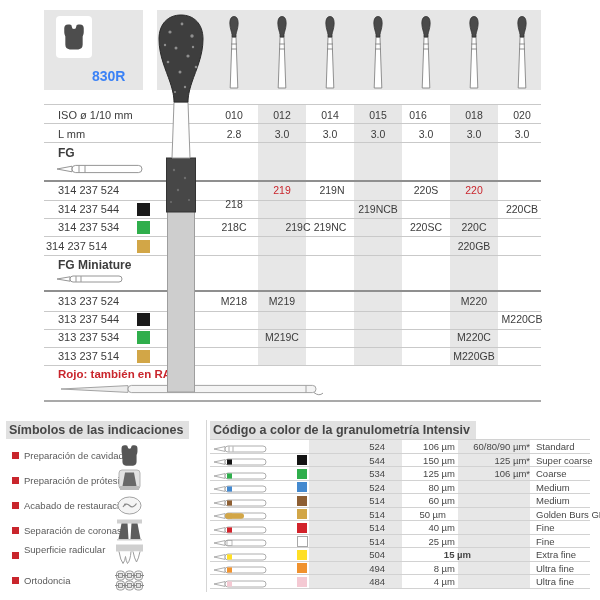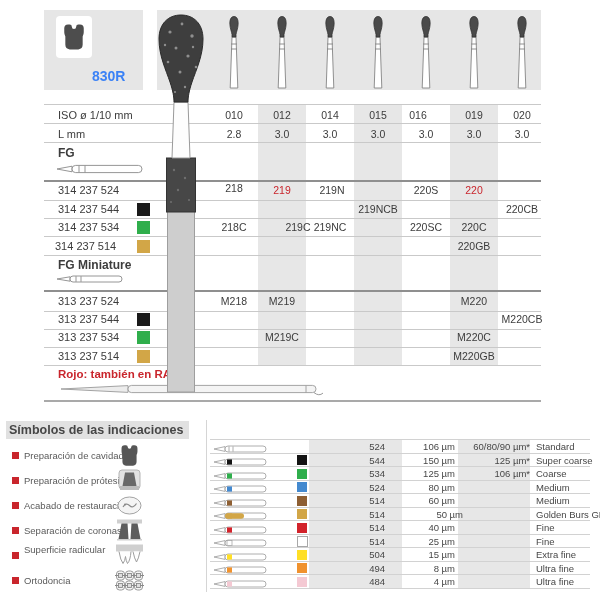--- a/index.html
+++ b/index.html
@@ -62,21 +62,21 @@
         <div class="abs hline med" style="top: 390px;"></div>
       </div>
 
     <div class="abs lbl" style="left:14px;top:99px;">ISO ø 1/10 mm</div>
     <div id="iso-cells">
         <div class="abs cell" style="left: 166px; top: 99px; width: 48px;">010</div>
         <div class="abs cell" style="left: 214px; top: 99px; width: 48px;">012</div>
         <div class="abs cell" style="left: 262px; top: 99px; width: 48px;">014</div>
         <div class="abs cell" style="left: 310px; top: 99px; width: 48px;">015</div>
         <div class="abs cell" style="left: 358px; top: 99px; width: 32px;">016</div>
-        <div class="abs cell" style="left: 406px; top: 99px; width: 48px;">019</div>
+        <div class="abs cell" style="left: 406px; top: 99px; width: 48px;">018</div>
         <div class="abs cell" style="left: 454px; top: 99px; width: 48px;">020</div>
       </div>
 
     <div class="abs lbl" style="left:14px;top:118px;">L mm</div>
     <div id="l-cells">
         <div class="abs cell" style="left: 166px; top: 118px; width: 48px;">2.8</div>
         <div class="abs cell" style="left: 214px; top: 118px; width: 48px;">3.0</div>
         <div class="abs cell" style="left: 262px; top: 118px; width: 48px;">3.0</div>
         <div class="abs cell" style="left: 310px; top: 118px; width: 48px;">3.0</div>
         <div class="abs cell" style="left: 358px; top: 118px; width: 48px;">3.0</div>
@@ -96,21 +96,21 @@
     <svg class="abs" style="left:10px;top:263px;" width="72" height="12" viewBox="0 0 72 12">
       <path d="M3 6 L16 3.8 L16 8.2 Z" fill="#fff" stroke="#8a8a8a" stroke-width="0.9"></path>
       <rect x="16" y="3" width="52" height="6" rx="3" fill="#fff" stroke="#8a8a8a" stroke-width="0.9"></rect>
       <line x1="22" y1="3.2" x2="22" y2="8.8" stroke="#8a8a8a" stroke-width="0.9"></line>
       <line x1="27" y1="3.2" x2="27" y2="8.8" stroke="#8a8a8a" stroke-width="0.9"></line>
     </svg>
 
     <div id="code-rows">
         <div class="abs" style="left: 0px; top: 172px; width: 497px; height: 18px;">
           <div class="abs lbl" style="left: 14px; top: 2px;">314 237 524</div>
-          <div class="abs cell" style="left: 166px; top: 0; width: 48px;">218</div>
+          <div class="abs cell" style="left: 166px; top: 16px; width: 48px;">218</div>
           <div class="abs cell" style="left: 214px; top: 2px; width: 48px; color: rgb(201, 37, 44);">219</div>
           <div class="abs cell" style="left: 262px; top: 2px; width: 52px;">219N</div>
           <div class="abs cell" style="left: 358px; top: 2px; width: 48px;">220S</div>
           <div class="abs cell" style="left: 406px; top: 2px; width: 48px; color: rgb(201, 37, 44);">220</div>
         </div>
         <div class="abs" style="left: 0px; top: 191px; width: 497px; height: 18px;">
           <div class="abs lbl" style="left: 14px; top: 2px;">314 237 544</div>
           <div class="abs sq" style="left: 93px; top: 2px; background: rgb(26, 26, 26);"></div>
           <div class="abs cell" style="left: 310px; top: 2px; width: 48px;">219NCB</div>
           <div class="abs cell" style="left: 454px; top: 2px; width: 48px;">220CB</div>
@@ -118,21 +118,21 @@
         <div class="abs" style="left: 0px; top: 209px; width: 497px; height: 18px;">
           <div class="abs lbl" style="left: 14px; top: 2px;">314 237 534</div>
           <div class="abs sq" style="left: 93px; top: 2px; background: rgb(47, 174, 76);"></div>
           <div class="abs cell" style="left: 166px; top: 2px; width: 48px;">218C</div>
           <div class="abs cell" style="left: 214px; top: 2px; width: 48px; margin-left: 16px;">219C</div>
           <div class="abs cell" style="left: 262px; top: 2px; width: 48px;">219NC</div>
           <div class="abs cell" style="left: 358px; top: 2px; width: 48px;">220SC</div>
           <div class="abs cell" style="left: 406px; top: 2px; width: 48px;">220C</div>
         </div>
         <div class="abs" style="left: 0px; top: 228px; width: 497px; height: 18px;">
-          <div class="abs lbl" style="left: 11px; top: 2px;">314 237 514</div>
+          <div class="abs lbl" style="left: 2px; top: 2px;">314 237 514</div>
           <div class="abs sq" style="left: 93px; top: 2px; background: rgb(210, 166, 71);"></div>
           <div class="abs cell" style="left: 406px; top: 2px; width: 48px;">220GB</div>
         </div>
         <div class="abs" style="left: 0px; top: 283px; width: 497px; height: 18px;">
           <div class="abs lbl" style="left: 14px; top: 2px;">313 237 524</div>
           <div class="abs cell" style="left: 166px; top: 2px; width: 48px;">M218</div>
           <div class="abs cell" style="left: 214px; top: 2px; width: 48px;">M219</div>
           <div class="abs cell" style="left: 406px; top: 2px; width: 48px;">M220</div>
         </div>
         <div class="abs" style="left: 0px; top: 301px; width: 497px; height: 18px;">
@@ -305,20 +305,21 @@
                 <rect x="21.5" y="14.5" width="4" height="4"></rect>
       </g>
     </svg></div>
         </div>
       </div>
   </div>
 
   <div class="abs" style="left:206px;top:420px;width:1px;height:172px;background:#d5d5d5;"></div>
 
   <div id="gran-section" class="abs" style="left:210px;top:420px;width:386px;height:178px;">
+    <div class="section-heading" style="display:inline-block;">Código a color de la granulometría Intensiv</div>
     <div id="gran-table" class="abs" style="left:0;top:19px;width:380px;height:150px;border-top:1px solid #d2d2d2;">
       <div class="abs" style="left:99px;top:0;width:93px;height:149px;background:#e7e7e7;"></div>
       <div class="abs" style="left:248px;top:0;width:72px;height:149px;background:#e7e7e7;"></div>
       <div id="gran-rows">
           <div class="abs" style="left: 0px; top: 0px; width: 380px; height: 13.5px;">
             <div class="abs rowline" style="left: 0px; top: 12.9px; width: 380px;"></div>
             <div class="abs" style="left: 2px; top: 0.5px; width: 56px; height: 12px;"><svg width="56" height="12" viewBox="0 0 56 12">
       <path d="M2 6 L13 3.6 L13 8.4 Z" fill="#fff" stroke="#9a9a9a" stroke-width="0.8"></path>
       <rect x="13" y="3" width="41" height="6" rx="3" fill="#fff" stroke="#9a9a9a" stroke-width="0.8"></rect>
       <line x1="17" y1="3.4" x2="17" y2="8.6" stroke="#9a9a9a" stroke-width="0.8"></line>
@@ -382,21 +383,21 @@
           <div class="abs" style="left: 0px; top: 67.5px; width: 380px; height: 13.5px;">
             <div class="abs rowline" style="left: 0px; top: 12.9px; width: 380px;"></div>
             <div class="abs" style="left: 2px; top: 0.5px; width: 56px; height: 12px;"><svg width="56" height="12" viewBox="0 0 56 12">
       <path d="M2 6 L13 3.6 L13 8.4 Z" fill="#fff" stroke="#9a9a9a" stroke-width="0.8"></path>
       <rect x="13" y="3" width="41" height="6" rx="3" fill="#fff" stroke="#9a9a9a" stroke-width="0.8"></rect>
       <rect x="13" y="3.2" width="19" height="5.6" rx="2.8" fill="#d2a647"></rect>
                 <rect x="15" y="3.4" width="5" height="5.2" fill="#d2a647" stroke="none" stroke-width="0.7"></rect>
               </svg></div>
             <div class="abs" style="left: 87px; top: 1.5px; width: 10px; height: 10px; background: rgb(210, 166, 71);"></div>
             <div class="abs gran-cell right" style="left: 120px; top: 1px; width: 55px;">514</div>
-            <div class="abs gran-cell right" style="left: 188px; top: 1px; width: 65px;">50 µm</div>
+            <div class="abs gran-cell right" style="left: 171px; top: 1px; width: 65px;">50 µm</div>
             <div class="abs gran-cell" style="left: 326px; top: 1px; width: 54px;">Golden Burs GB</div>
           </div>
           <div class="abs" style="left: 0px; top: 81px; width: 380px; height: 13.5px;">
             <div class="abs rowline" style="left: 0px; top: 12.9px; width: 380px;"></div>
             <div class="abs" style="left: 2px; top: 0.5px; width: 56px; height: 12px;"><svg width="56" height="12" viewBox="0 0 56 12">
       <path d="M2 6 L13 3.6 L13 8.4 Z" fill="#fff" stroke="#9a9a9a" stroke-width="0.8"></path>
       <rect x="13" y="3" width="41" height="6" rx="3" fill="#fff" stroke="#9a9a9a" stroke-width="0.8"></rect>
       <rect x="15" y="3.4" width="5" height="5.2" fill="#d2232b" stroke="none" stroke-width="0.7"></rect>
               </svg></div>
             <div class="abs" style="left: 87px; top: 1.5px; width: 10px; height: 10px; background: rgb(210, 35, 43);"></div>
@@ -418,21 +419,21 @@
           </div>
           <div class="abs" style="left: 0px; top: 108px; width: 380px; height: 13.5px;">
             <div class="abs rowline" style="left: 0px; top: 12.9px; width: 380px;"></div>
             <div class="abs" style="left: 2px; top: 0.5px; width: 56px; height: 12px;"><svg width="56" height="12" viewBox="0 0 56 12">
       <path d="M2 6 L13 3.6 L13 8.4 Z" fill="#fff" stroke="#9a9a9a" stroke-width="0.8"></path>
       <rect x="13" y="3" width="41" height="6" rx="3" fill="#fff" stroke="#9a9a9a" stroke-width="0.8"></rect>
       <rect x="15" y="3.4" width="5" height="5.2" fill="#ffdf26" stroke="none" stroke-width="0.7"></rect>
               </svg></div>
             <div class="abs" style="left: 87px; top: 1.5px; width: 10px; height: 10px; background: rgb(255, 223, 38);"></div>
             <div class="abs gran-cell right" style="left: 120px; top: 1px; width: 55px;">504</div>
-            <div class="abs gran-cell right" style="left: 180px; top: 1px; width: 65px;">15 µm</div>
+            <div class="abs gran-cell right" style="left: 196px; top: 1px; width: 65px; font-weight: bold;">15 µm</div>
             <div class="abs gran-cell" style="left: 326px; top: 1px; width: 54px;">Extra fine</div>
           </div>
           <div class="abs" style="left: 0px; top: 121.5px; width: 380px; height: 13.5px;">
             <div class="abs rowline" style="left: 0px; top: 12.9px; width: 380px;"></div>
             <div class="abs" style="left: 2px; top: 0.5px; width: 56px; height: 12px;"><svg width="56" height="12" viewBox="0 0 56 12">
       <path d="M2 6 L13 3.6 L13 8.4 Z" fill="#fff" stroke="#9a9a9a" stroke-width="0.8"></path>
       <rect x="13" y="3" width="41" height="6" rx="3" fill="#fff" stroke="#9a9a9a" stroke-width="0.8"></rect>
       <rect x="15" y="3.4" width="5" height="5.2" fill="#f0922e" stroke="none" stroke-width="0.7"></rect>
               </svg></div>
             <div class="abs" style="left: 87px; top: 1.5px; width: 10px; height: 10px; background: rgb(240, 146, 46);"></div>

